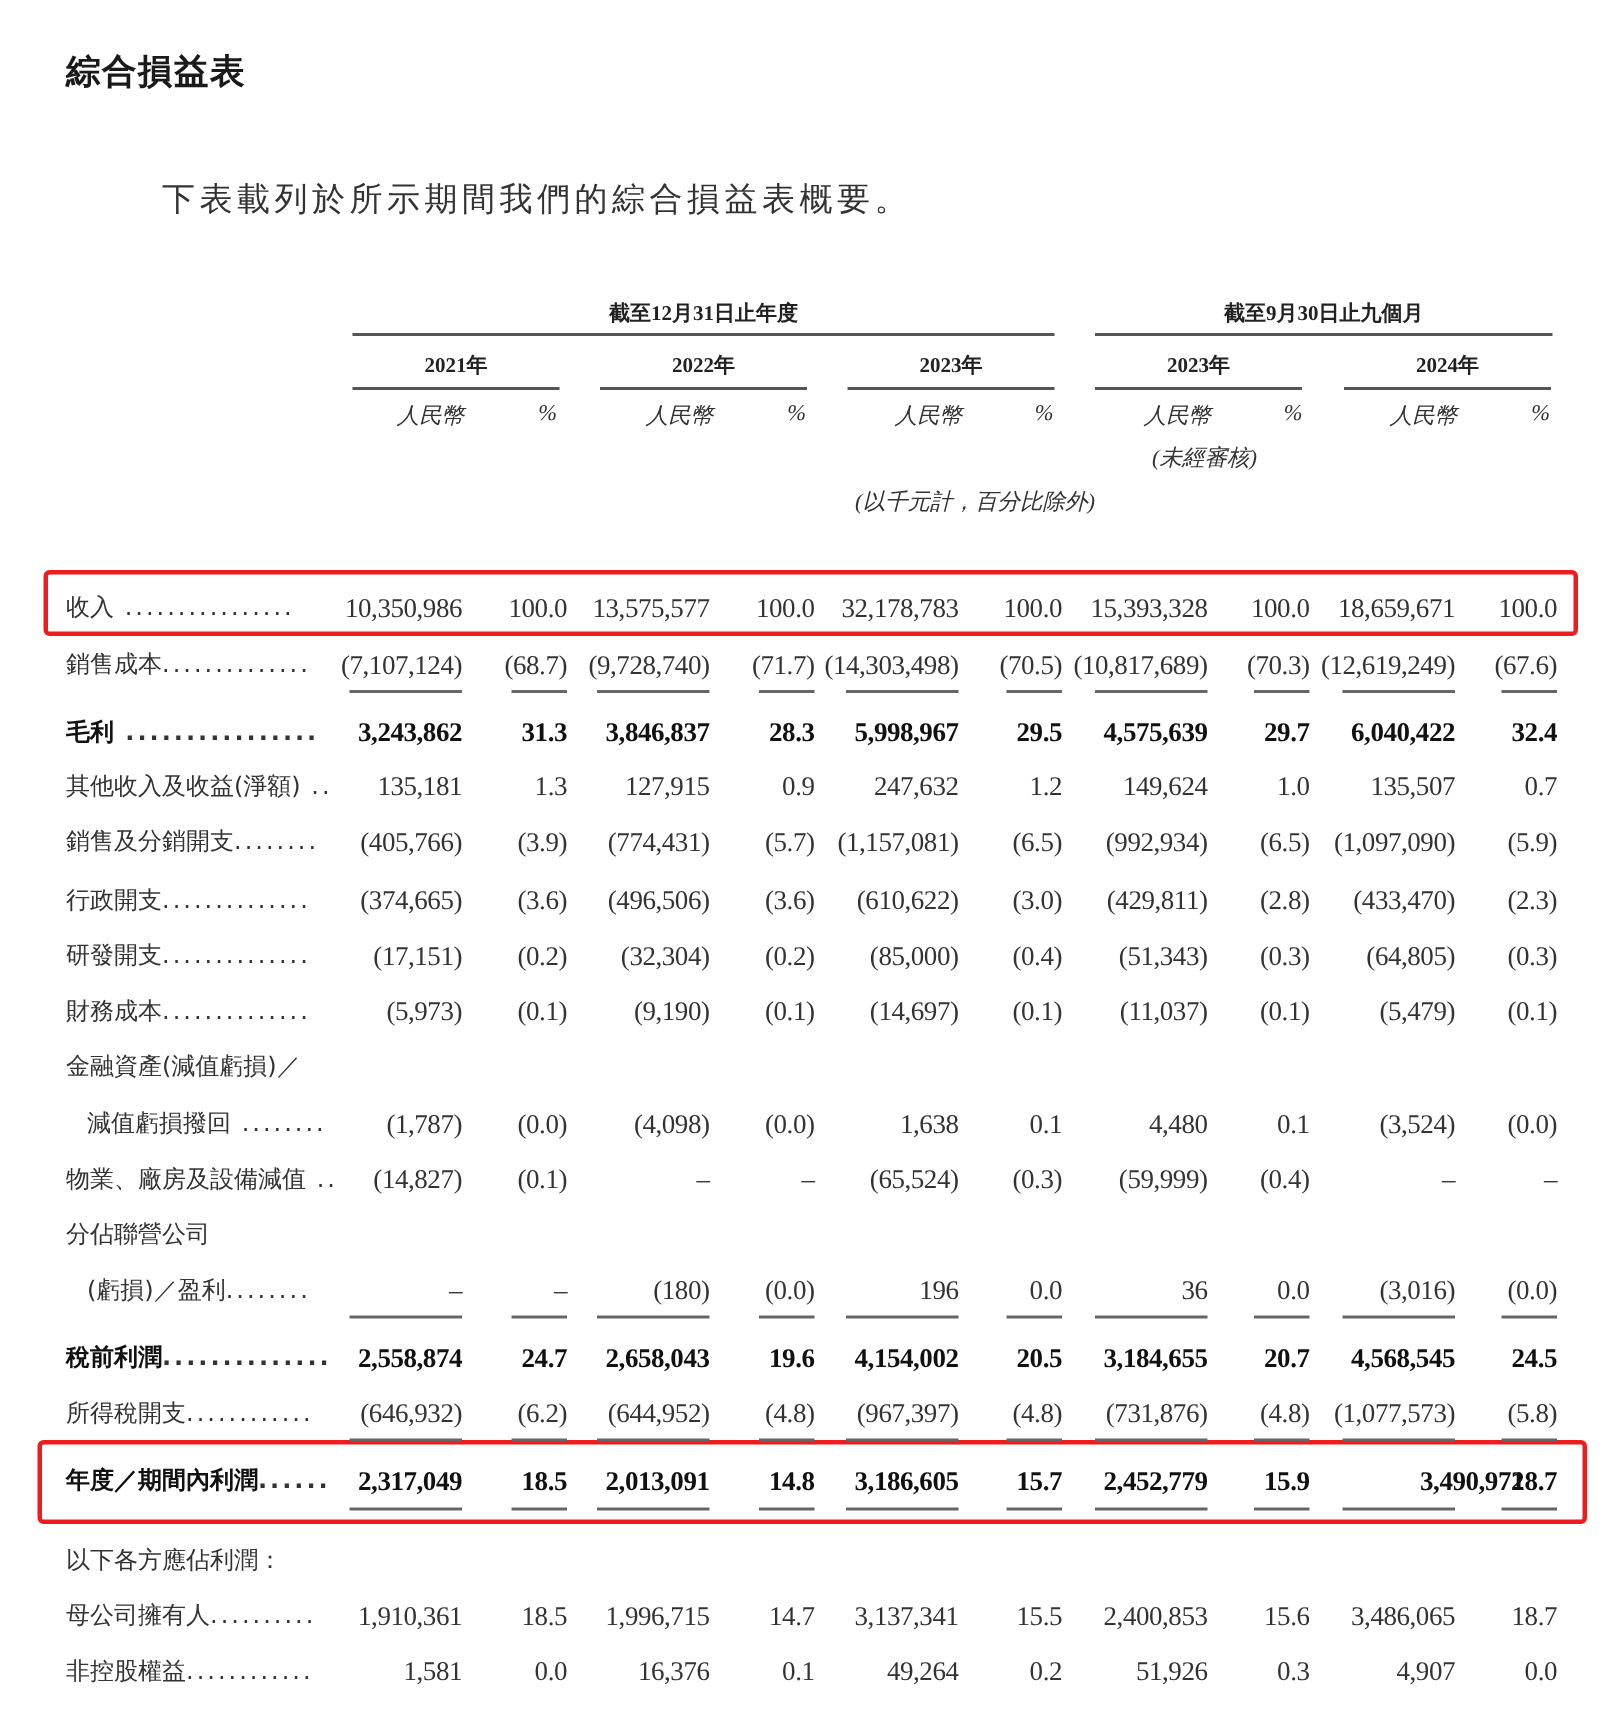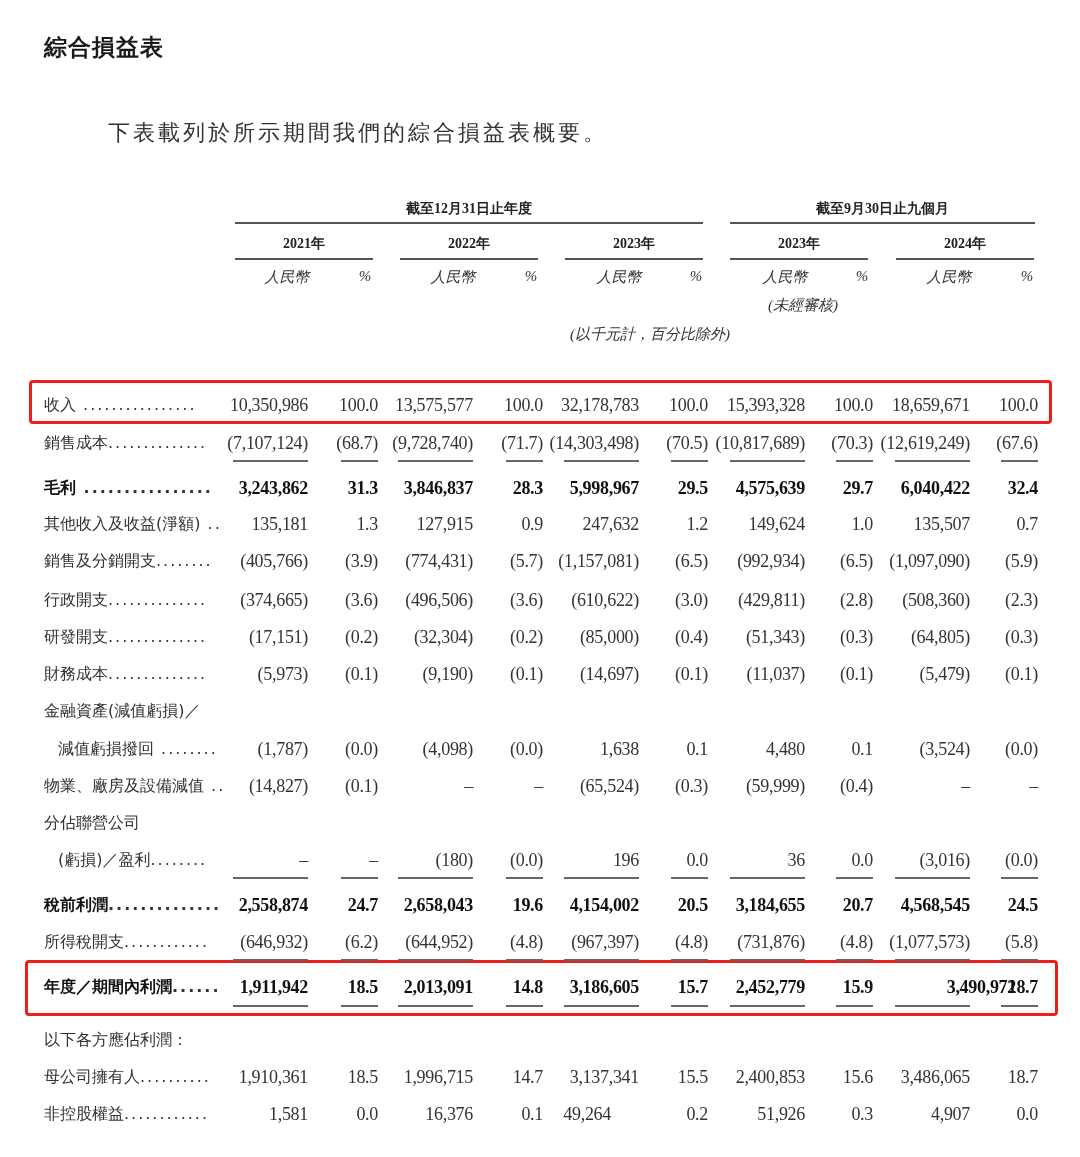--- a/index.html
+++ b/index.html
@@ -141,21 +141,21 @@
     <div class="row" style="top: 590px;">
       <div class="lbl"><span>行政開支</span><span class="dots">..............</span></div>
       <div class="cell" style="left: 203px; width: 105px;">(374,665)</div>
       <div class="cell" style="left: 333px; width: 45px;">(3.6)</div>
       <div class="cell" style="left: 368px; width: 105px;">(496,506)</div>
       <div class="cell" style="left: 498px; width: 45px;">(3.6)</div>
       <div class="cell" style="left: 534px; width: 105px;">(610,622)</div>
       <div class="cell" style="left: 663px; width: 45px;">(3.0)</div>
       <div class="cell" style="left: 700px; width: 105px;">(429,811)</div>
       <div class="cell" style="left: 828px; width: 45px;">(2.8)</div>
-      <div class="cell" style="left: 865px; width: 105px;">(508,360)</div>
+      <div class="cell" style="left: 865px; width: 105px;">(433,470)</div>
       <div class="cell" style="left: 993px; width: 45px;">(2.3)</div>
     </div>
     <div class="row" style="top: 627px;">
       <div class="lbl"><span>研發開支</span><span class="dots">..............</span></div>
       <div class="cell" style="left: 203px; width: 105px;">(17,151)</div>
       <div class="cell" style="left: 333px; width: 45px;">(0.2)</div>
       <div class="cell" style="left: 368px; width: 105px;">(32,304)</div>
       <div class="cell" style="left: 498px; width: 45px;">(0.2)</div>
       <div class="cell" style="left: 534px; width: 105px;">(85,000)</div>
       <div class="cell" style="left: 663px; width: 45px;">(0.4)</div>
@@ -283,21 +283,21 @@
       <div class="ul" style="left: 730px; width: 75px; top: 27px;"></div>
       <div class="cell" style="left: 828px; width: 45px;">(4.8)</div>
       <div class="ul" style="left: 836px; width: 37px; top: 27px;"></div>
       <div class="cell" style="left: 865px; width: 105px;">(1,077,573)</div>
       <div class="ul" style="left: 895px; width: 75px; top: 27px;"></div>
       <div class="cell" style="left: 993px; width: 45px;">(5.8)</div>
       <div class="ul" style="left: 1001px; width: 37px; top: 27px;"></div>
     </div>
     <div class="row bold" style="top: 977px;">
       <div class="lbl"><span>年度／期間內利潤</span><span class="dots">......</span></div>
-      <div class="cell" style="left: 203px; width: 105px;">1,911,942</div>
+      <div class="cell" style="left: 203px; width: 105px;">2,317,049</div>
       <div class="ul" style="left: 233px; width: 75px; top: 28px;"></div>
       <div class="cell" style="left: 333px; width: 45px;">18.5</div>
       <div class="ul" style="left: 341px; width: 37px; top: 28px;"></div>
       <div class="cell" style="left: 368px; width: 105px;">2,013,091</div>
       <div class="ul" style="left: 398px; width: 75px; top: 28px;"></div>
       <div class="cell" style="left: 498px; width: 45px;">14.8</div>
       <div class="ul" style="left: 506px; width: 37px; top: 28px;"></div>
       <div class="cell" style="left: 534px; width: 105px;">3,186,605</div>
       <div class="ul" style="left: 564px; width: 75px; top: 28px;"></div>
       <div class="cell" style="left: 663px; width: 45px;">15.7</div>
@@ -336,20 +336,20 @@
       <div class="cell" style="left: 828px; width: 45px;">15.6</div>
       <div class="cell" style="left: 865px; width: 105px;">3,486,065</div>
       <div class="cell" style="left: 993px; width: 45px;">18.7</div>
     </div>
     <div class="row" style="top: 1104px;">
       <div class="lbl"><span>非控股權益</span><span class="dots">............</span></div>
       <div class="cell" style="left: 203px; width: 105px;">1,581</div>
       <div class="cell" style="left: 333px; width: 45px;">0.0</div>
       <div class="cell" style="left: 368px; width: 105px;">16,376</div>
       <div class="cell" style="left: 498px; width: 45px;">0.1</div>
-      <div class="cell" style="left: 506px; width: 105px;">49,264</div>
+      <div class="cell" style="left: 534px; width: 105px;">49,264</div>
       <div class="cell" style="left: 663px; width: 45px;">0.2</div>
       <div class="cell" style="left: 700px; width: 105px;">51,926</div>
       <div class="cell" style="left: 828px; width: 45px;">0.3</div>
       <div class="cell" style="left: 865px; width: 105px;">4,907</div>
       <div class="cell" style="left: 993px; width: 45px;">0.0</div>
     </div>
   </div>
 
 </body></html>

